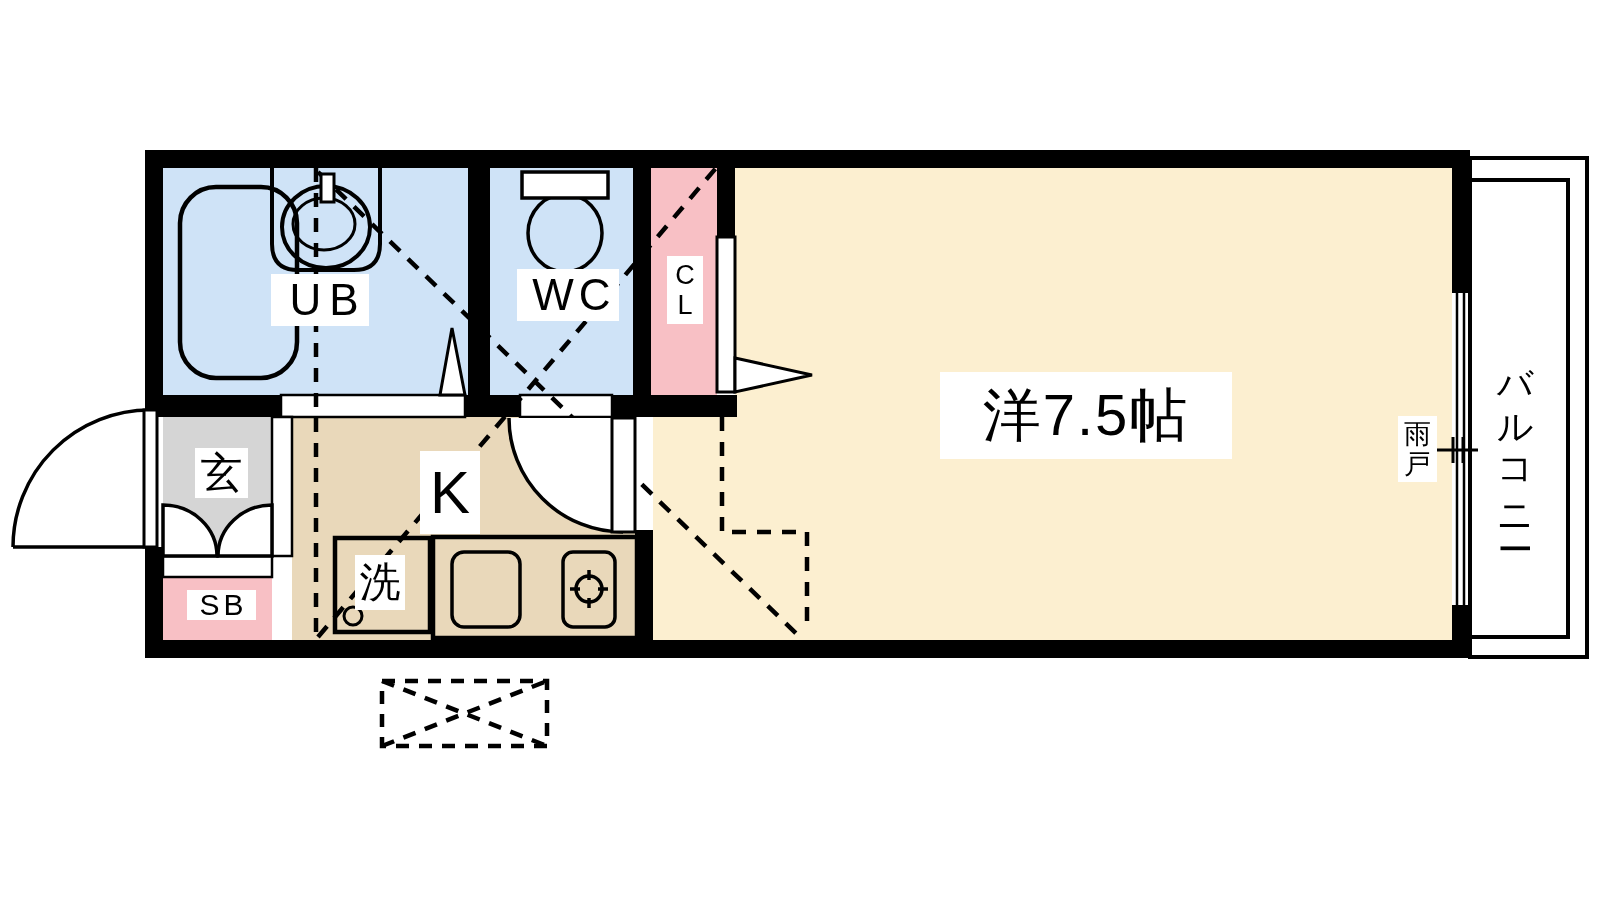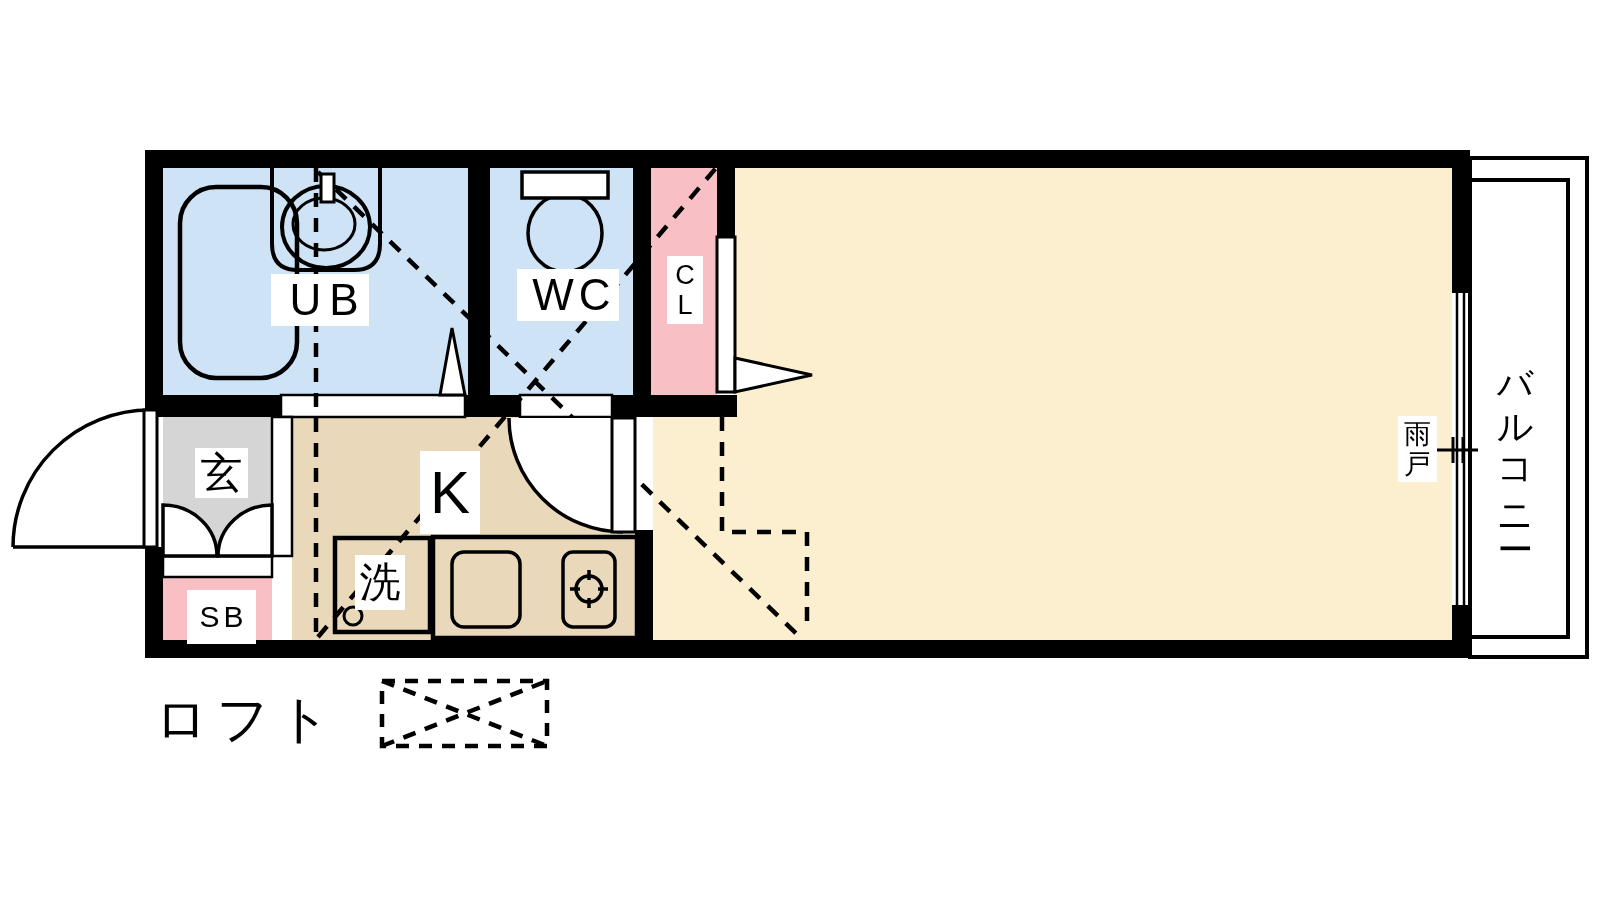--- a/index.html
+++ b/index.html
@@ -14,21 +14,21 @@
     font-family:"Liberation Sans","DejaVu Sans",sans-serif;
   }
   .lbl.nobg{background:transparent;}
   .lbl-ub{left:271px;top:274px;width:98px;height:52px;font-size:44px;letter-spacing:8px;padding-left:16px;box-sizing:border-box;}
   .lbl-wc{left:517px;top:269px;width:102px;height:52px;font-size:44px;letter-spacing:5px;padding-left:12px;box-sizing:border-box;}
   .lbl-cl{left:667px;top:256px;width:36px;height:68px;font-size:27px;}
   .lbl-main{left:940px;top:372px;width:292px;height:87px;font-size:58px;letter-spacing:2px;}
   .lbl-gen{left:195px;top:448px;width:53px;height:50px;font-size:42px;}
   .lbl-k{left:420px;top:451px;width:60px;height:83px;font-size:60px;}
   .lbl-sen{left:355px;top:555px;width:50px;height:55px;font-size:41px;}
-  .lbl-sb{left:187px;top:590px;width:69px;height:54px;font-size:30px;letter-spacing:4px;padding-left:4px;box-sizing:border-box;}
+  .lbl-sb{left:187px;top:590px;width:69px;height:30px;font-size:30px;letter-spacing:4px;padding-left:4px;box-sizing:border-box;}
   .lbl-amado{left:1398px;top:416px;width:39px;height:66px;font-size:27px;}
   .lbl-balcony{left:1490px;top:290px;width:50px;height:300px;font-size:36px;letter-spacing:6px;
     writing-mode:vertical-rl;text-orientation:mixed;}
   .lbl-loft{left:155px;top:690px;width:212px;height:58px;font-size:52px;letter-spacing:8px;justify-content:flex-start;}
 </style>
 </head>
 <body>
 
 <div id="canvas">
 
@@ -146,22 +146,22 @@
       <rect x="382" y="681" width="165" height="65"></rect>
       <line x1="382" y1="681" x2="547" y2="746"></line>
       <line x1="382" y1="746" x2="547" y2="681"></line>
     </g>
   </svg>
 
   <div class="lbl lbl-ub">UB</div>
   <div class="lbl lbl-wc">WC</div>
   <div class="lbl lbl-cl">C
 L</div>
+  <div class="lbl lbl-main">洋7.5帖</div>
   <div class="lbl lbl-gen">玄</div>
   <div class="lbl lbl-k">K</div>
   <div class="lbl lbl-sen">洗</div>
   <div class="lbl lbl-sb">SB</div>
   <div class="lbl lbl-amado">雨
 戸</div>
   <div class="lbl lbl-balcony nobg">バルコニー</div>
-  <div class="lbl lbl-loft nobg">ロフト</div>
 
 </div>
 
 </body></html>

